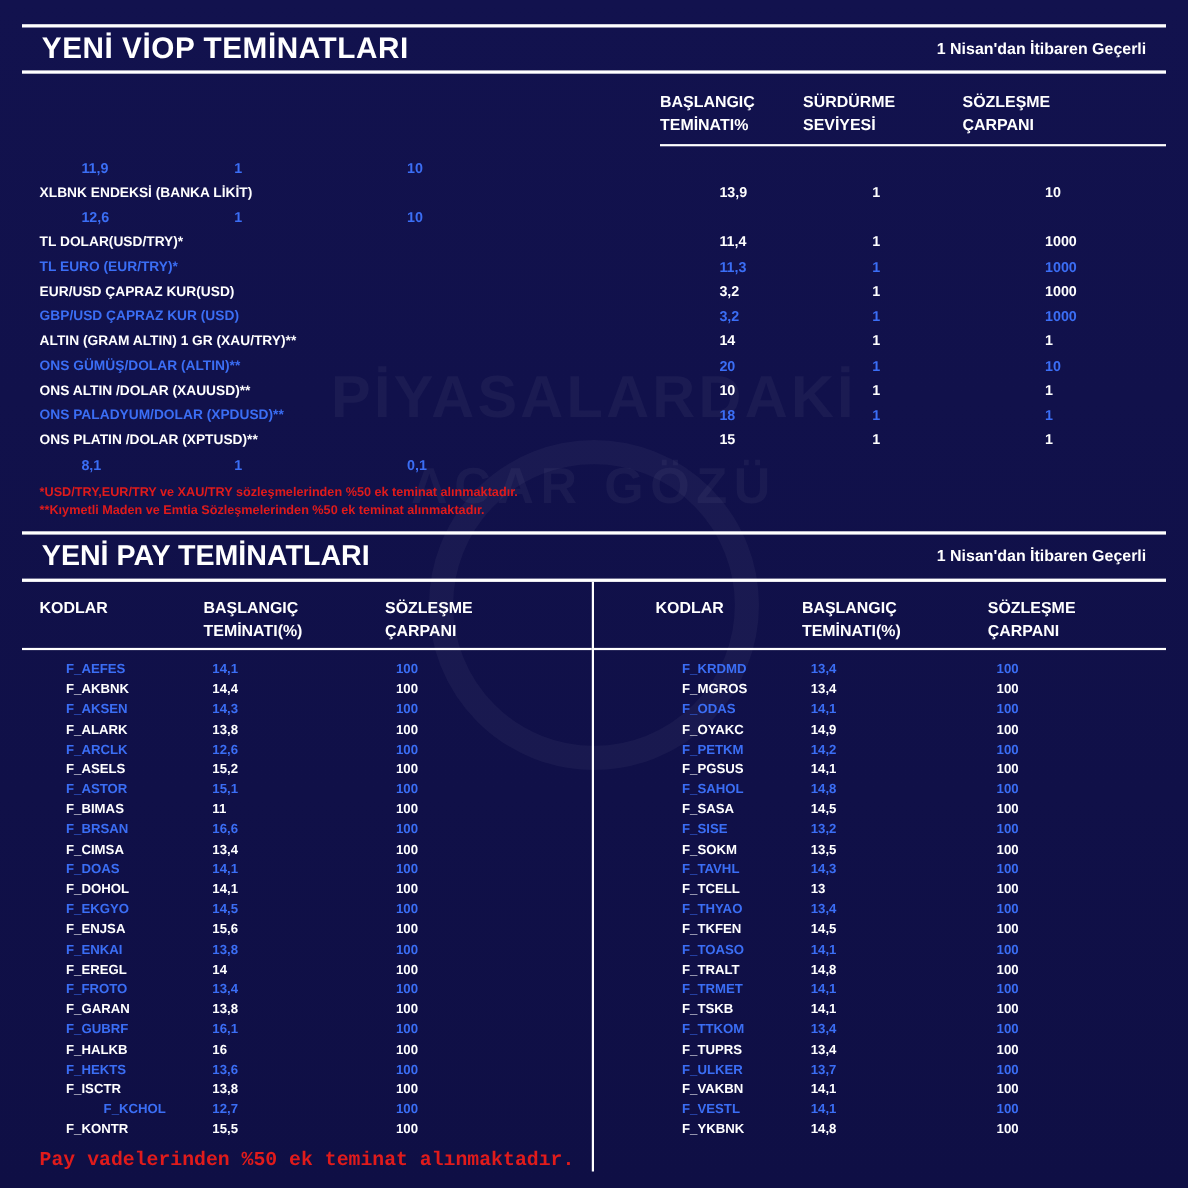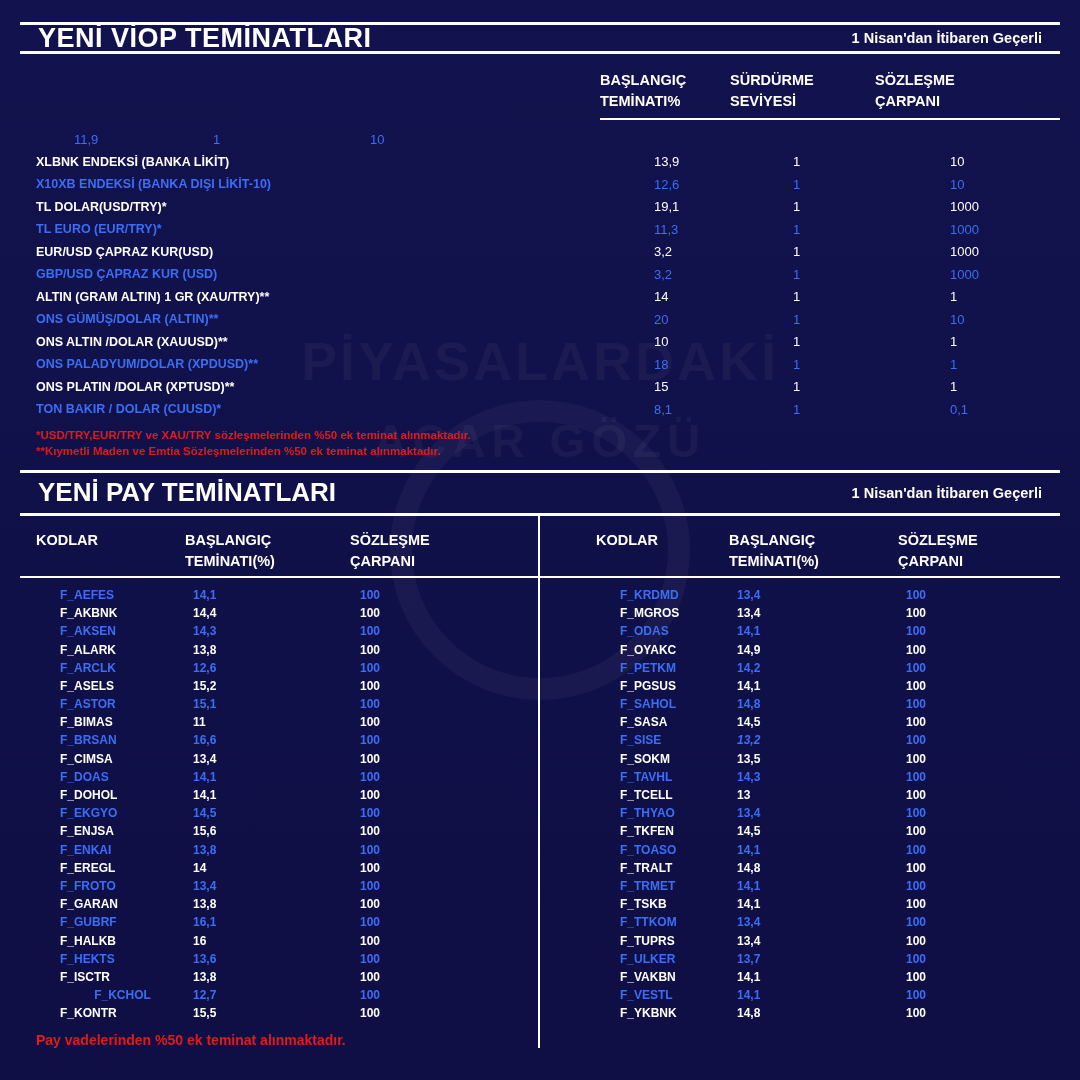--- a/index.html
+++ b/index.html
@@ -45,21 +45,21 @@
     z-index: 0;
   }
 
   .content { position: relative; z-index: 2; }
 
   
   .band {
     margin: 22px 20px 0 20px;
     border-top: 3px solid #ffffff;
     border-bottom: 3px solid #ffffff;
-    height: 32px;
+    height: 45px;
     display: flex;
     align-items: center;
     justify-content: space-between;
     padding: 0 18px;
   }
   .band h1 {
     margin: 0;
     font-size: 27px;
     font-weight: bold;
     color: #ffffff;
@@ -99,21 +99,21 @@
     height: 22.5px;
   }
   .viop-row .name {
     width: 580px;
     font-size: 12.5px;
     font-weight: bold;
     padding-left: 16px;
   }
   .viop-row .v {
     font-size: 13px;
-    font-weight: normal;
+    font-weight: bold;
   }
   .viop-row .v1 { width: 130px; padding-left: 54px; }
   .viop-row .v2 { width: 145px; padding-left: 63px; }
   .viop-row .v3 { width: 160px; padding-left: 75px; }
 
   .footnotes {
     margin-top: 6px;
     padding-left: 16px;
   }
   .footnotes div {
@@ -202,22 +202,23 @@
   .pay-col.right .pay-row .mar { padding-left: 32px; }
   .pay-col.right .pay-row .mult { padding-left: 36px; }
   .pay-col.right .ph1 { padding-left: 56px; }
   .pay-col.right .ph2 { padding-left: 24px; }
   .pay-col.right .ph3 { padding-left: 28px; }
 
   .pay-foot {
     margin-top: 10px;
     padding-left: 16px;
     color: #e01b1b;
-    font-size: 14px;
-    font-weight: bold;
+    font-size: 18px;
+    font-weight: bold;
+    font-family: Liberation Mono, monospace;
   }
 </style>
 </head>
 <body>
 
 <div id="page">
 
   <div class="wm-circle"></div>
   <div class="watermark">
     <span>PİYASALARDAKİ</span>
@@ -252,28 +253,27 @@
             <div class="v v2" style="color: rgb(59, 110, 245);">1</div>
             <div class="v v3" style="color: rgb(59, 110, 245);">10</div>
           </div>
           <div class="viop-row">
             <div class="name" style="color: rgb(255, 255, 255);">XLBNK ENDEKSİ (BANKA LİKİT)</div>
             <div class="v v1" style="color: rgb(255, 255, 255);">13,9</div>
             <div class="v v2" style="color: rgb(255, 255, 255);">1</div>
             <div class="v v3" style="color: rgb(255, 255, 255);">10</div>
           </div>
           <div class="viop-row">
-            <div class="name" style="color: rgb(59, 110, 245);">X10XB ENDEKSİ (BANKA DIŞI LİKİT-10)</div>
             <div class="v v1" style="color: rgb(59, 110, 245);">12,6</div>
             <div class="v v2" style="color: rgb(59, 110, 245);">1</div>
             <div class="v v3" style="color: rgb(59, 110, 245);">10</div>
           </div>
           <div class="viop-row">
             <div class="name" style="color: rgb(255, 255, 255);">TL DOLAR(USD/TRY)*</div>
-            <div class="v v1" style="color: rgb(255, 255, 255);">19,1</div>
+            <div class="v v1" style="color: rgb(255, 255, 255);">11,4</div>
             <div class="v v2" style="color: rgb(255, 255, 255);">1</div>
             <div class="v v3" style="color: rgb(255, 255, 255);">1000</div>
           </div>
           <div class="viop-row">
             <div class="name" style="color: rgb(59, 110, 245);">TL EURO (EUR/TRY)*</div>
             <div class="v v1" style="color: rgb(59, 110, 245);">11,3</div>
             <div class="v v2" style="color: rgb(59, 110, 245);">1</div>
             <div class="v v3" style="color: rgb(59, 110, 245);">1000</div>
           </div>
           <div class="viop-row">
@@ -312,21 +312,20 @@
             <div class="v v2" style="color: rgb(59, 110, 245);">1</div>
             <div class="v v3" style="color: rgb(59, 110, 245);">1</div>
           </div>
           <div class="viop-row">
             <div class="name" style="color: rgb(255, 255, 255);">ONS PLATIN /DOLAR (XPTUSD)**</div>
             <div class="v v1" style="color: rgb(255, 255, 255);">15</div>
             <div class="v v2" style="color: rgb(255, 255, 255);">1</div>
             <div class="v v3" style="color: rgb(255, 255, 255);">1</div>
           </div>
           <div class="viop-row">
-            <div class="name" style="color: rgb(59, 110, 245);">TON BAKIR / DOLAR (CUUSD)*</div>
             <div class="v v1" style="color: rgb(59, 110, 245);">8,1</div>
             <div class="v v2" style="color: rgb(59, 110, 245);">1</div>
             <div class="v v3" style="color: rgb(59, 110, 245);">0,1</div>
           </div>
         </div>
 
       <div class="footnotes" id="viop-footnotes">
           <div>*USD/TRY,EUR/TRY ve XAU/TRY sözleşmelerinden %50 ek teminat alınmaktadır.</div>
           <div>**Kıymetli Maden ve Emtia Sözleşmelerinden %50 ek teminat alınmaktadır.</div>
         </div>
@@ -523,21 +522,21 @@
               <div class="mar" style="color: rgb(59, 110, 245);">14,8</div>
               <div class="mult" style="color: rgb(59, 110, 245);">100</div>
             </div>
             <div class="pay-row">
               <div class="code" style="color: rgb(255, 255, 255);">F_SASA</div>
               <div class="mar" style="color: rgb(255, 255, 255);">14,5</div>
               <div class="mult" style="color: rgb(255, 255, 255);">100</div>
             </div>
             <div class="pay-row">
               <div class="code" style="color: rgb(59, 110, 245);">F_SISE</div>
-              <div class="mar" style="color: rgb(59, 110, 245); font-style: italic;">13,2</div>
+              <div class="mar" style="color: rgb(59, 110, 245);">13,2</div>
               <div class="mult" style="color: rgb(59, 110, 245);">100</div>
             </div>
             <div class="pay-row">
               <div class="code" style="color: rgb(255, 255, 255);">F_SOKM</div>
               <div class="mar" style="color: rgb(255, 255, 255);">13,5</div>
               <div class="mult" style="color: rgb(255, 255, 255);">100</div>
             </div>
             <div class="pay-row">
               <div class="code" style="color: rgb(59, 110, 245);">F_TAVHL</div>
               <div class="mar" style="color: rgb(59, 110, 245);">14,3</div>

